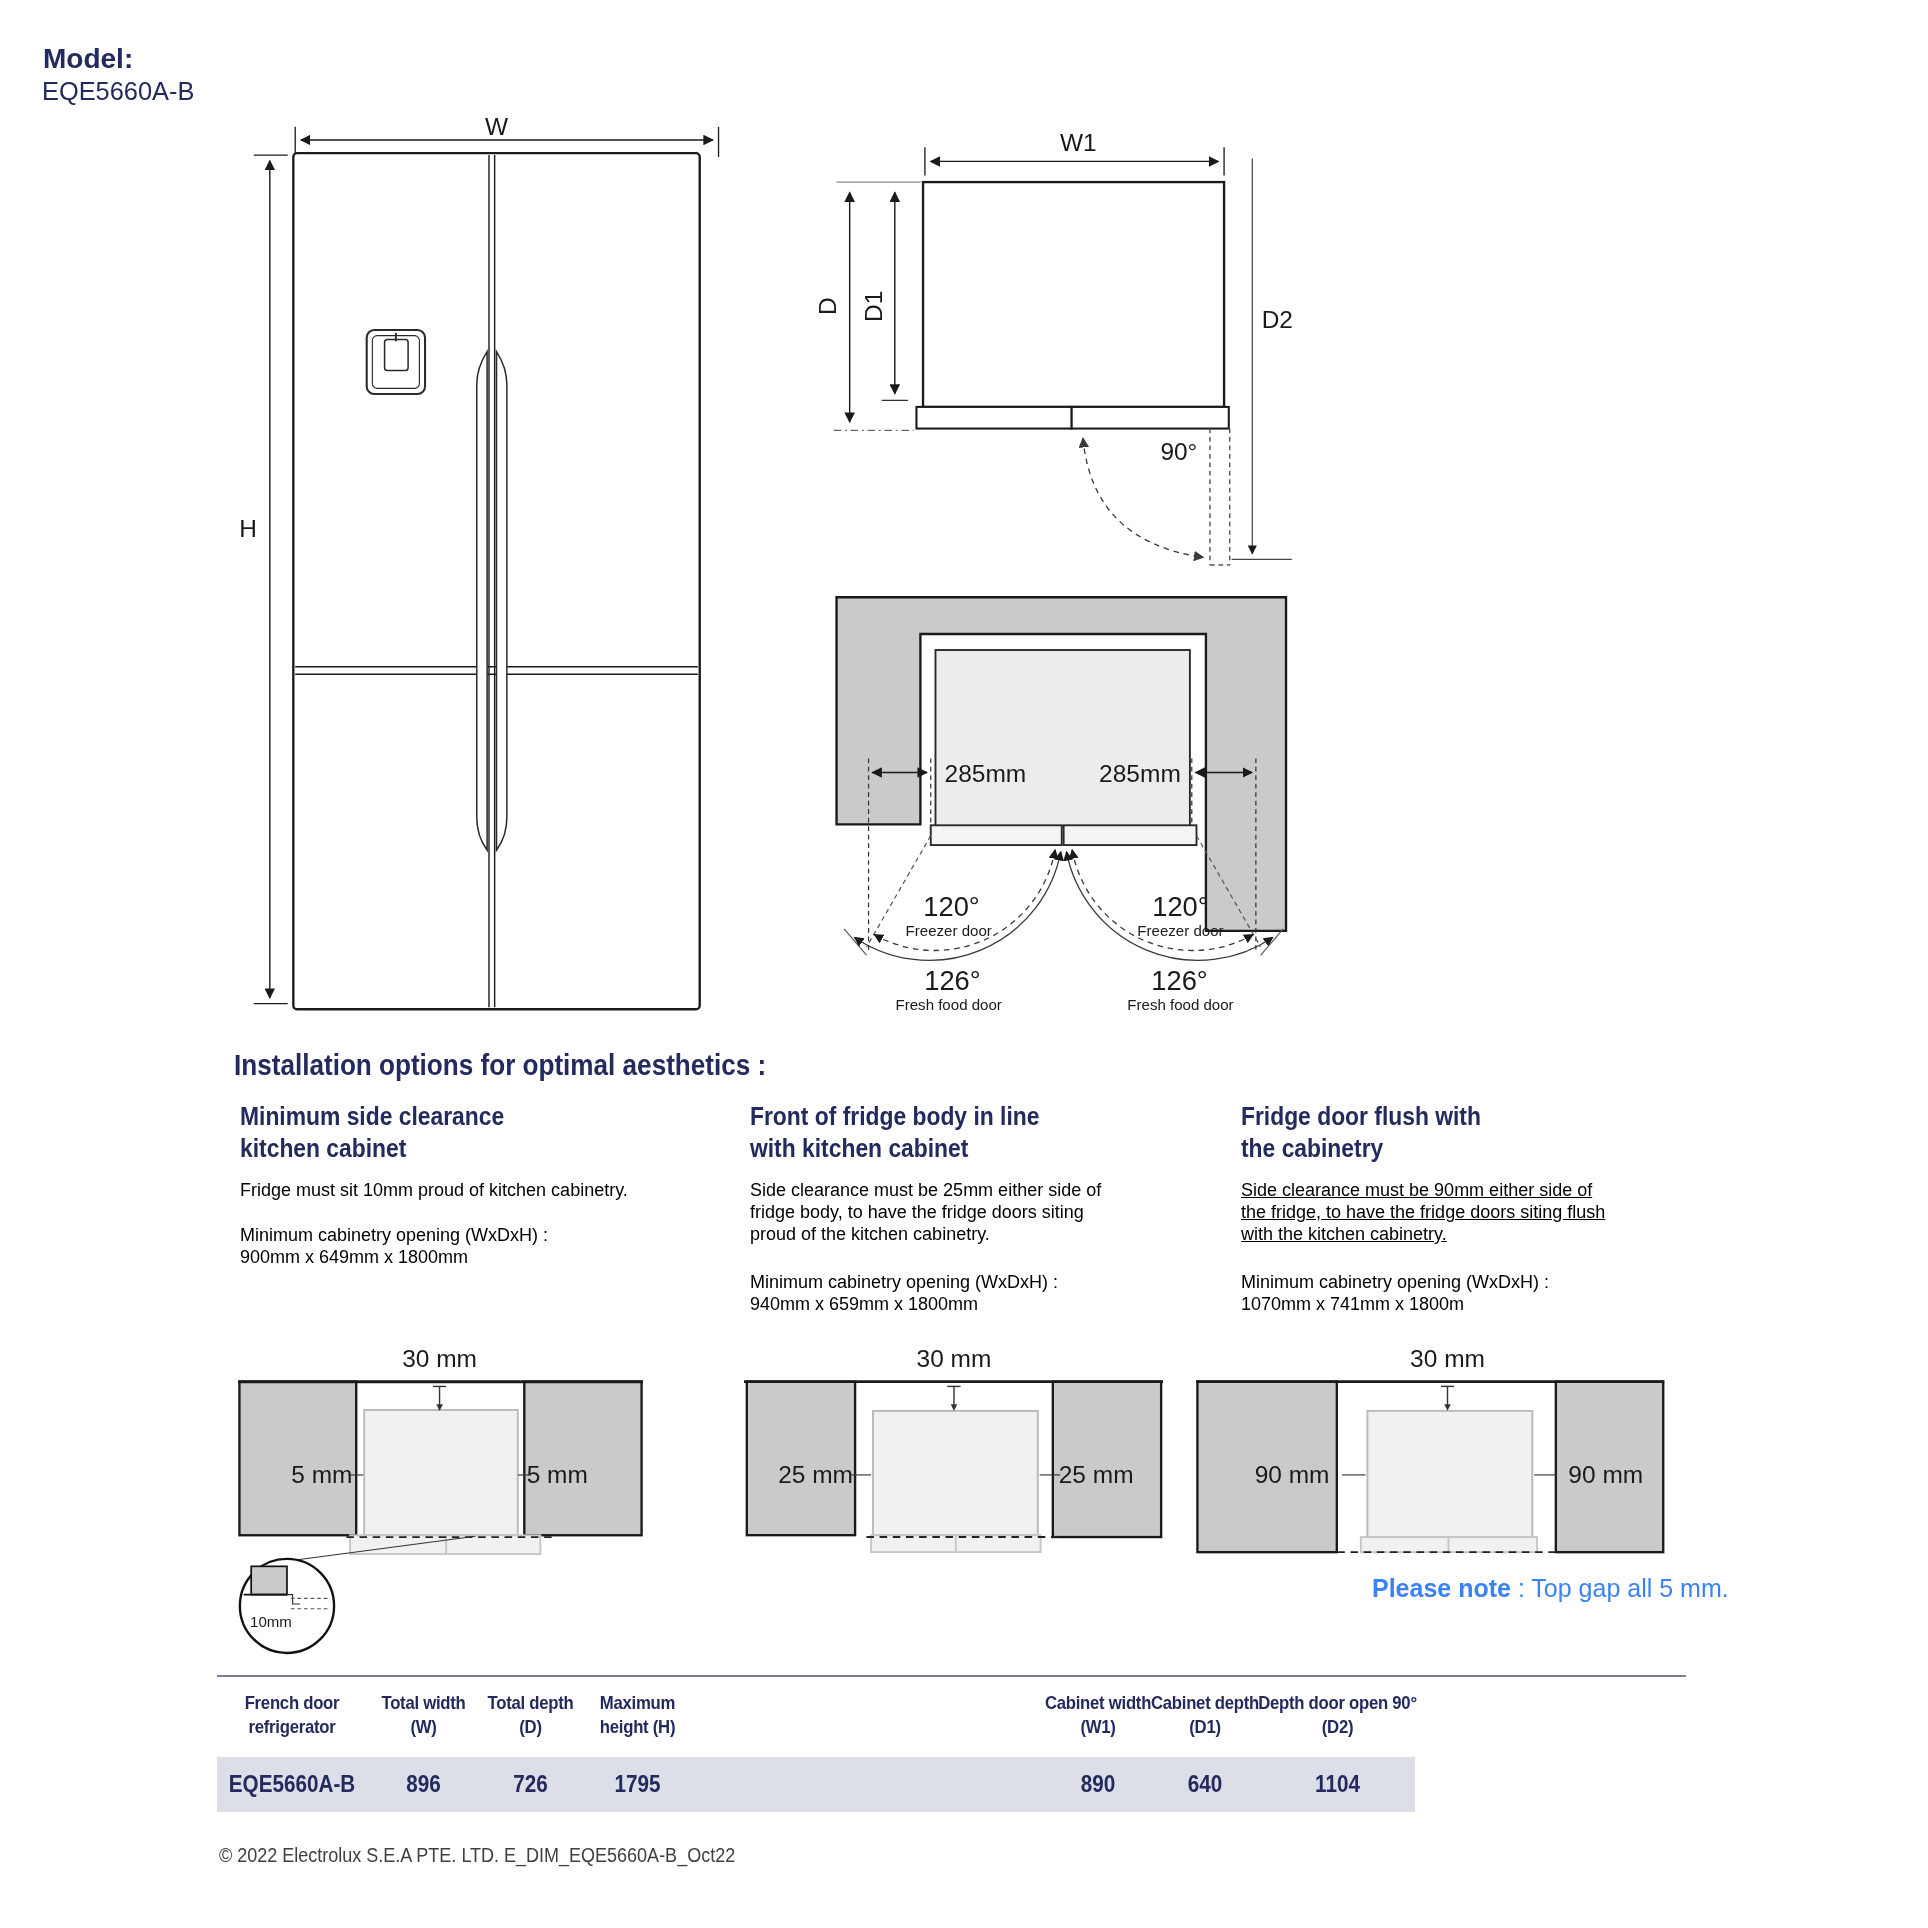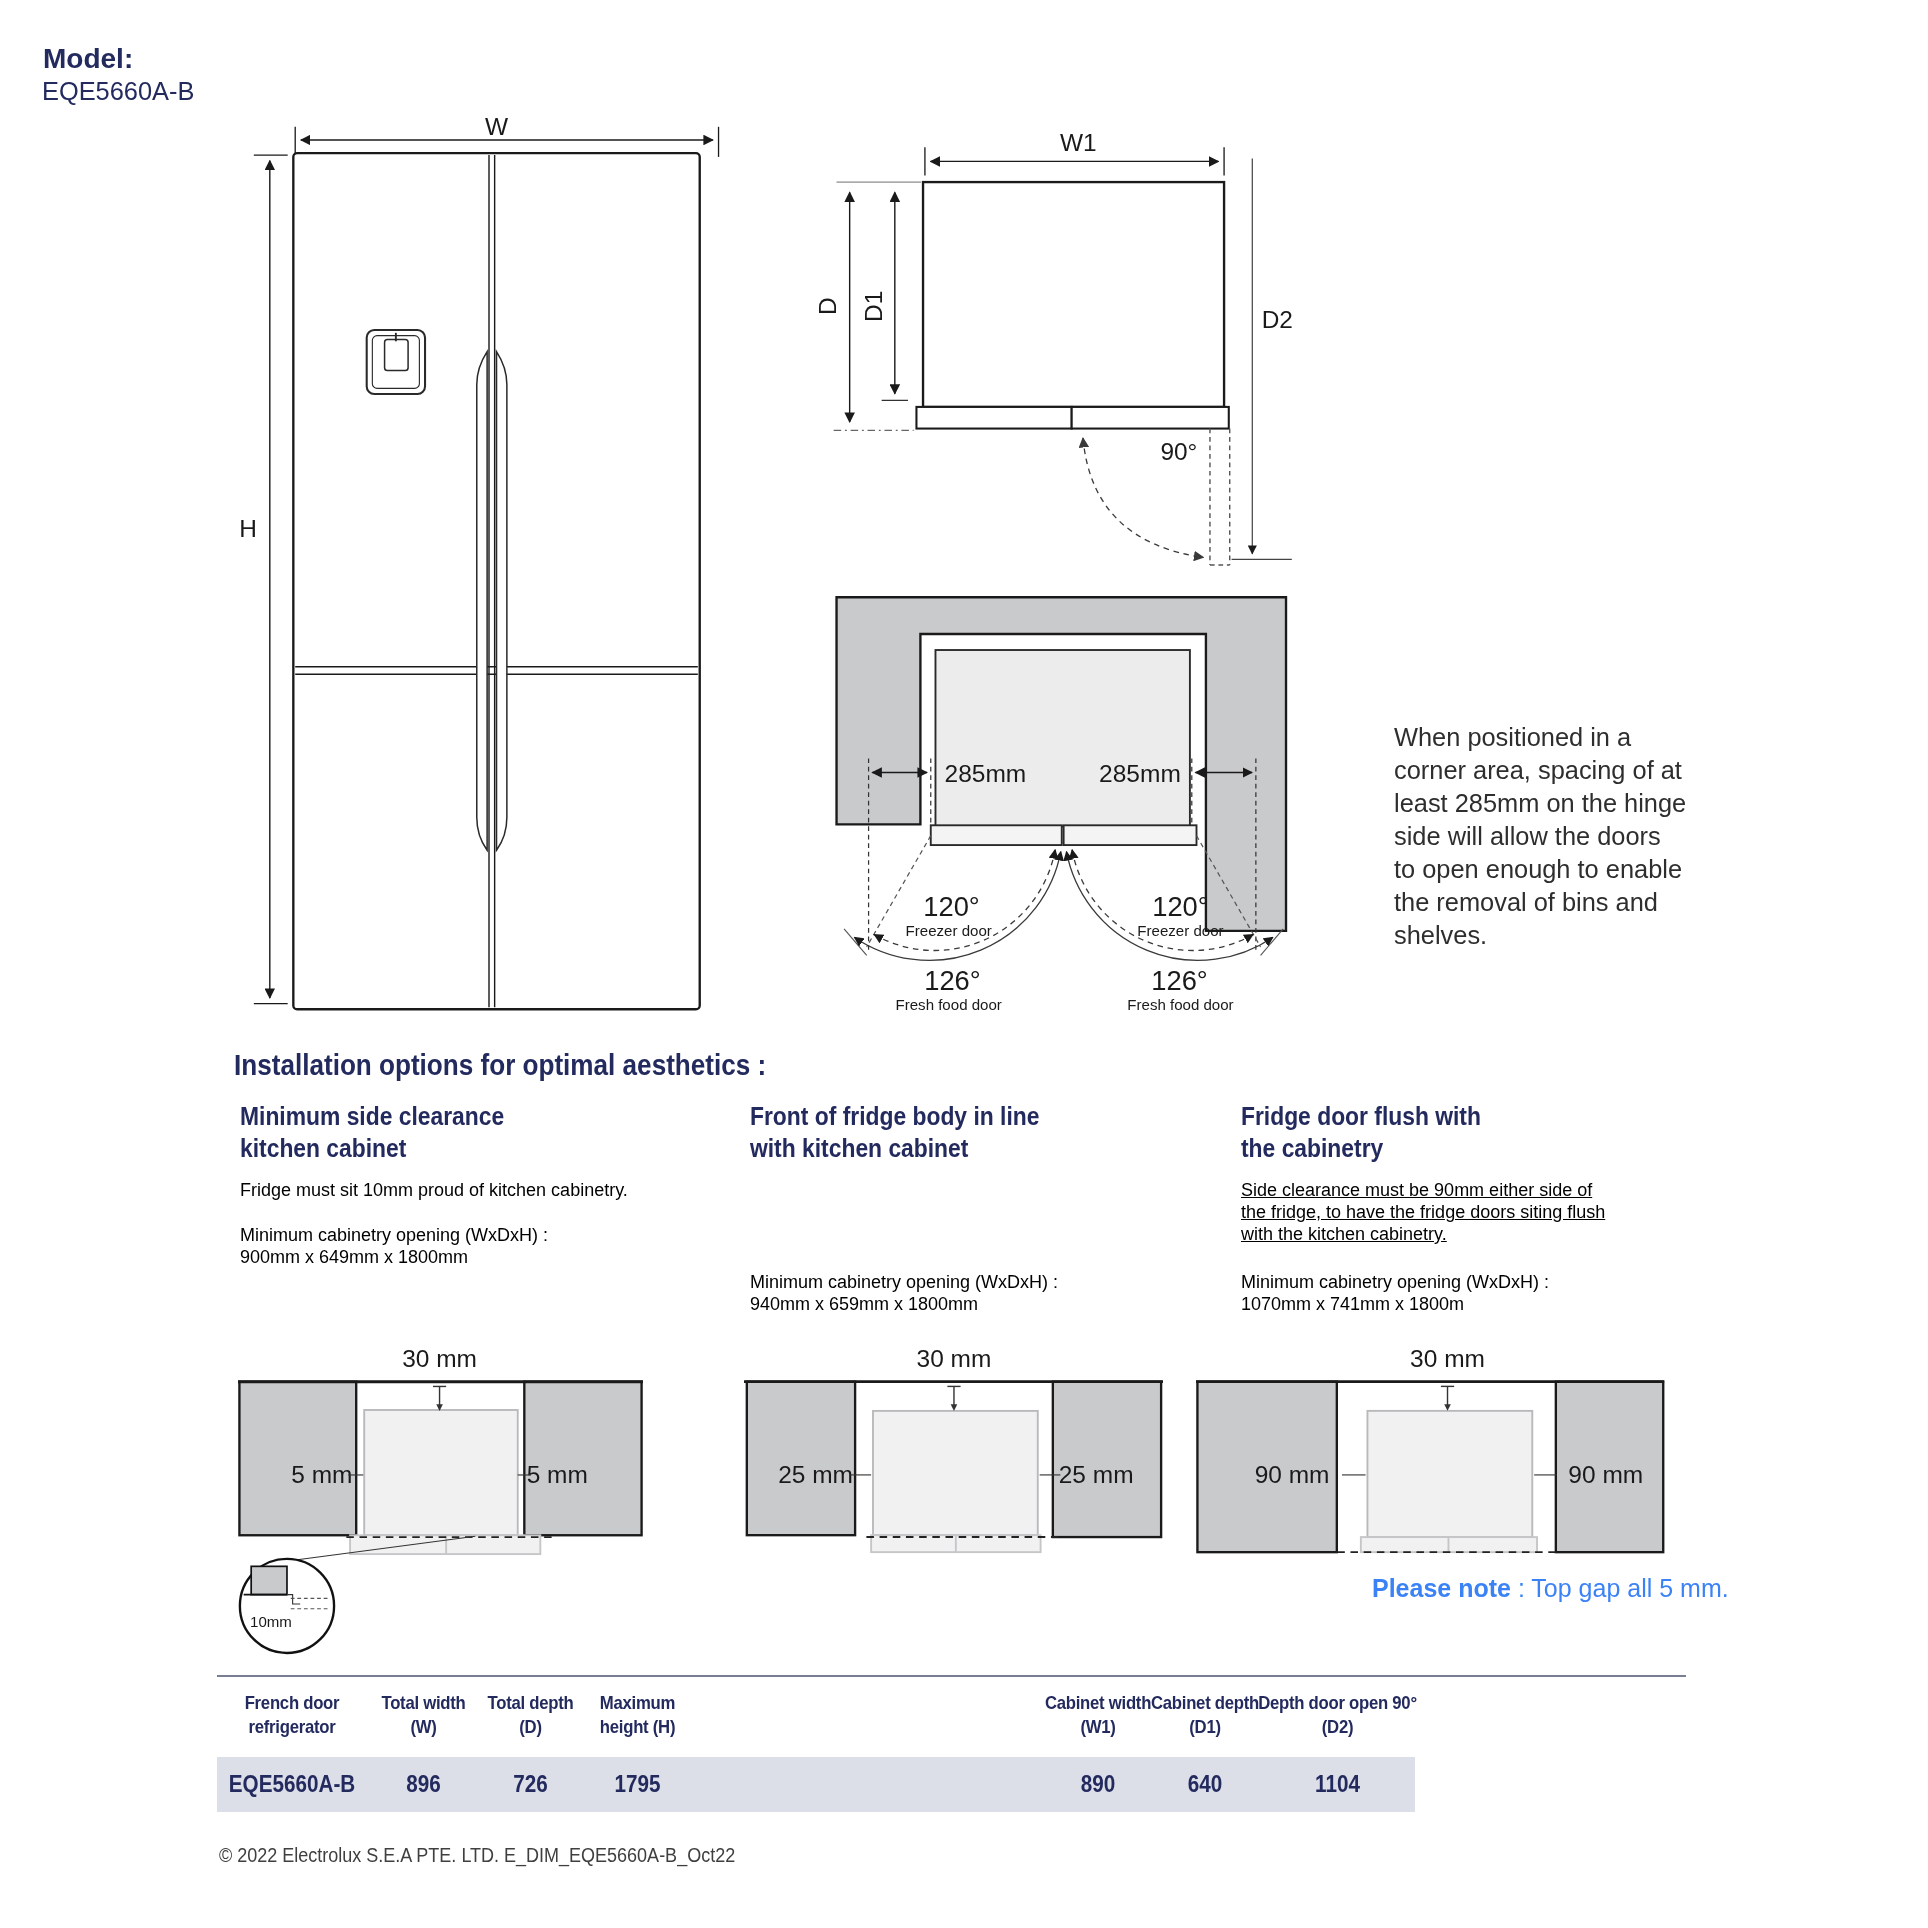--- a/index.html
+++ b/index.html
@@ -138,38 +138,34 @@
     <text class="ang" x="130" y="352" text-anchor="middle">120°</text>
     <text class="small" x="127" y="373" text-anchor="middle">Freezer door</text>
     <text class="ang" x="131" y="431" text-anchor="middle">126°</text>
     <text class="small" x="127" y="452" text-anchor="middle">Fresh food door</text>
     <text class="ang" x="373" y="352" text-anchor="middle">120°</text>
     <text class="small" x="373" y="373" text-anchor="middle">Freezer door</text>
     <text class="ang" x="372" y="431" text-anchor="middle">126°</text>
     <text class="small" x="373" y="452" text-anchor="middle">Fresh food door</text>
   </svg>
 
-  <div class="abs pre" style="left:1394px;top:721px;width:377px;font-size:25.4px;line-height:33px;">When positioned in a
-corner area, spacing of at
-least 285mm on the hinge
-side will allow the doors
-to open enough to enable
-the removal of bins and
-shelves.</div>
 
   <div class="abs navy b narrow" style="left:234px;top:1049px;font-size:29px;">Installation options for optimal aesthetics :</div>
 
   <div class="abs colTitle pre narrow" style="left:240px;top:1100px;width:395px;">Minimum side clearance
 kitchen cabinet</div>
   <div class="abs colBody pre" style="left:240px;top:1179px;width:443px;">Fridge must sit 10mm proud of kitchen cabinetry.</div>
   <div class="abs colBody pre" style="left:240px;top:1224px;width:443px;">Minimum cabinetry opening (WxDxH) :
 900mm x 649mm x 1800mm</div>
 
   <div class="abs colTitle pre narrow" style="left:750px;top:1100px;width:395px;">Front of fridge body in line
 with kitchen cabinet</div>
+  <div class="abs colBody pre" style="left:750px;top:1179px;width:443px;">Side clearance must be 25mm either side of
+fridge body, to have the fridge doors siting
+proud of the kitchen cabinetry.</div>
   <div class="abs colBody pre" style="left:750px;top:1271px;width:443px;">Minimum cabinetry opening (WxDxH) :
 940mm x 659mm x 1800mm</div>
 
   <div class="abs colTitle pre narrow" style="left:1241px;top:1100px;width:395px;">Fridge door flush with
 the cabinetry</div>
   <div class="abs colBody pre" style="left:1241px;top:1179px;width:443px;text-decoration:underline;">Side clearance must be 90mm either side of
 the fridge, to have the fridge doors siting flush
 with the kitchen cabinetry.</div>
   <div class="abs colBody pre" style="left:1241px;top:1271px;width:443px;">Minimum cabinetry opening (WxDxH) :
 1070mm x 741mm x 1800m</div>

